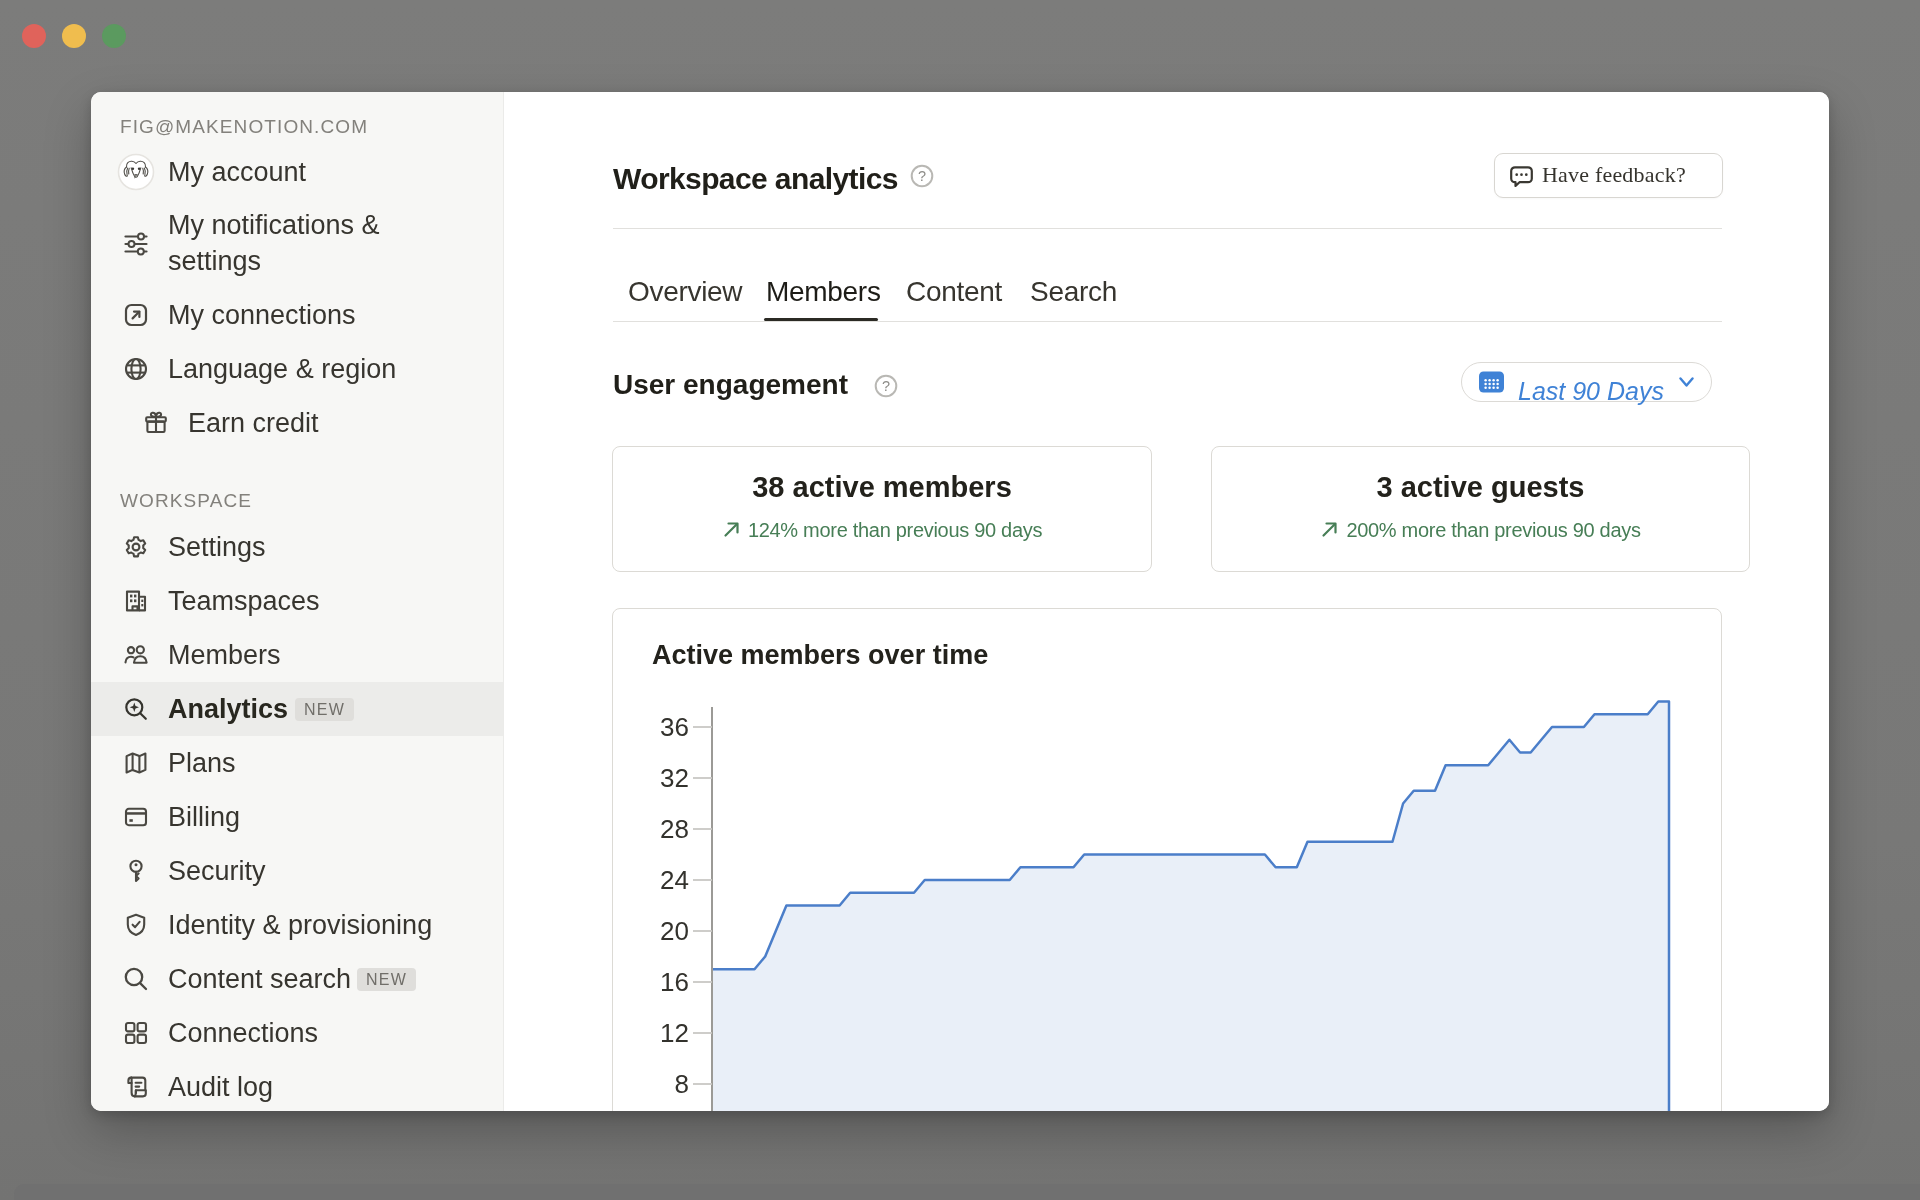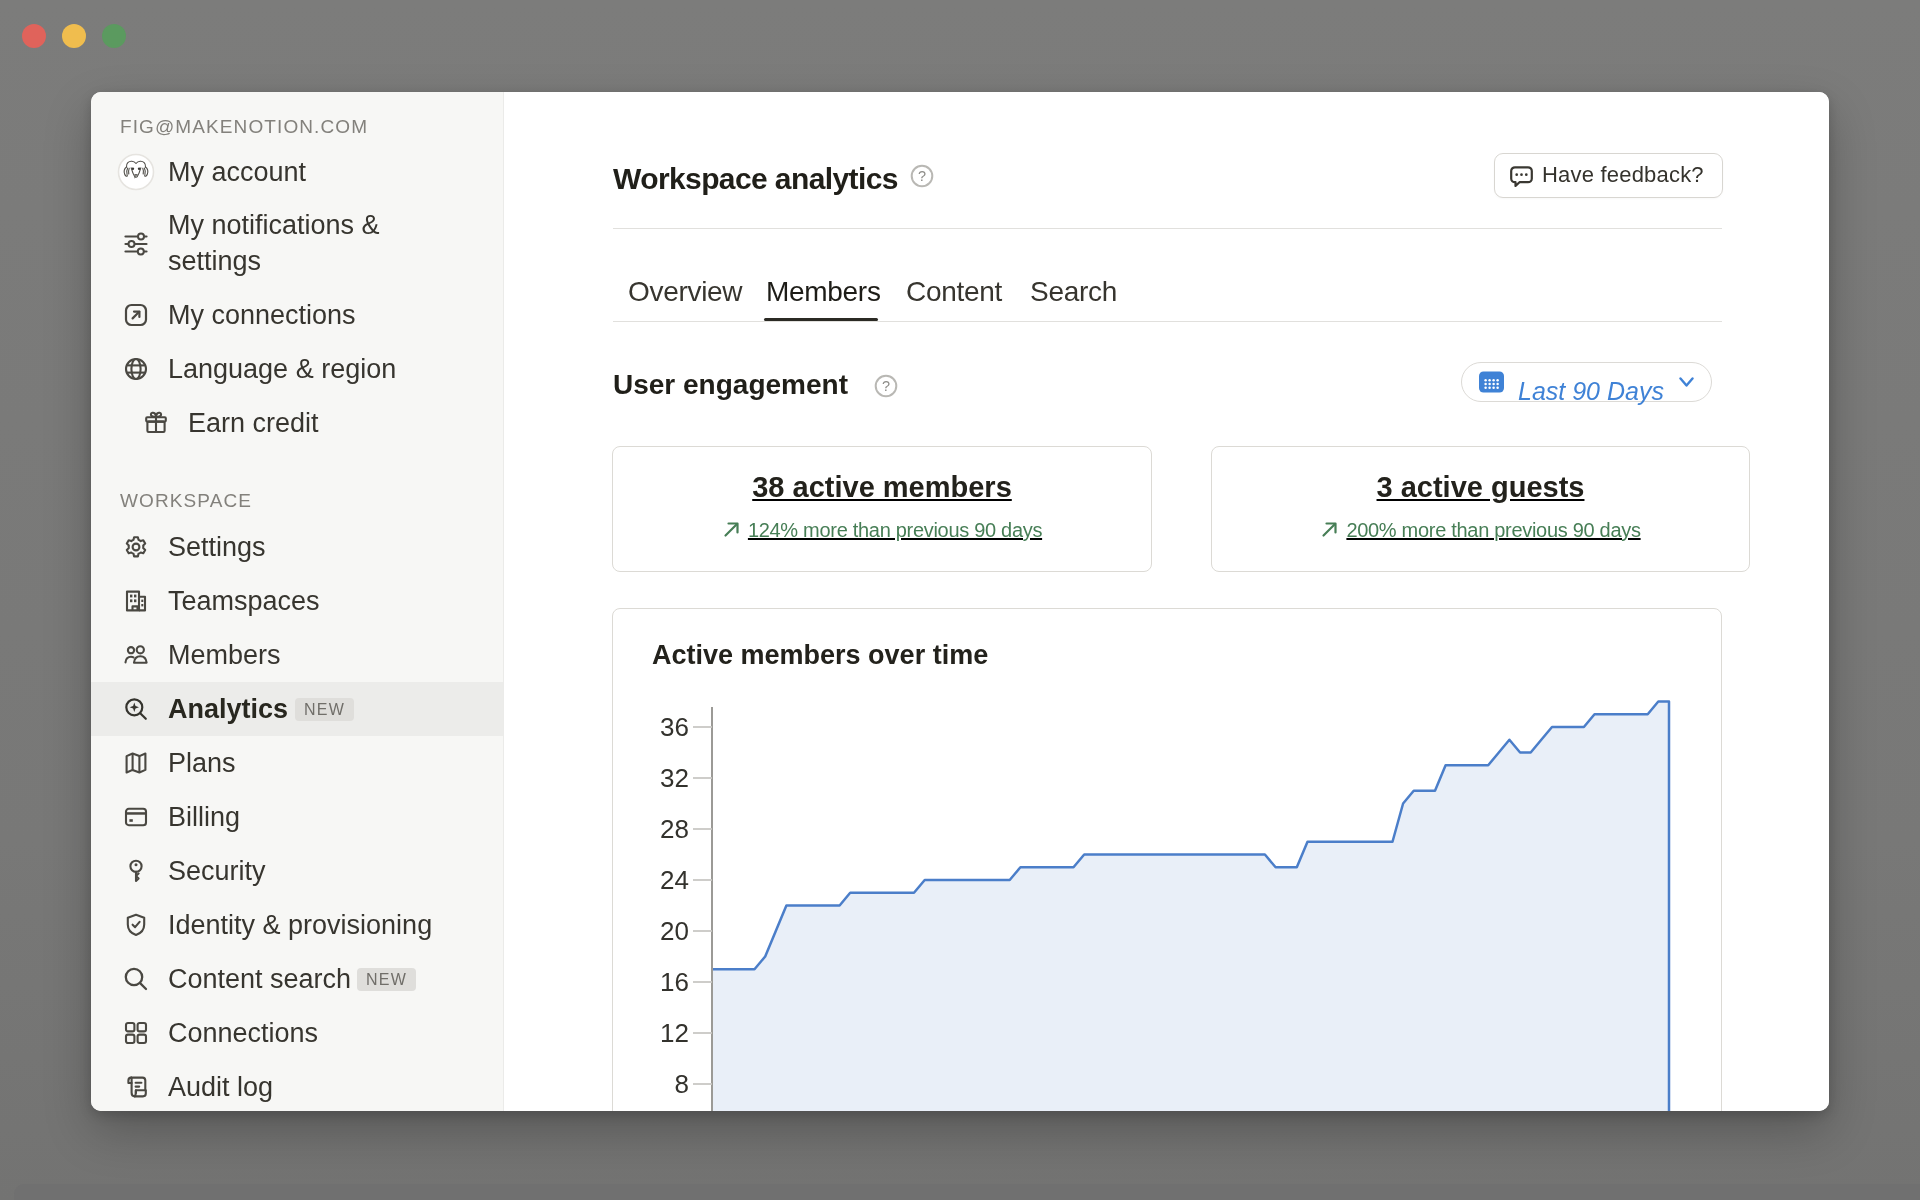--- a/index.html
+++ b/index.html
@@ -22,26 +22,26 @@
   .row.sel .txt { font-weight:700; color:#28271f; }
   .badge { display:inline-block; background:#dfdedb; color:#706e69; font-size:16px; letter-spacing:1.2px; border-radius:4px; padding:3px 9px 2px; vertical-align:2px; font-weight:400; }
   
   .main { position:absolute; left:413px; top:0; right:0; height:100%; background:#fff; }
   .abs { position:absolute; }
   h1.pagetitle { left:109px; top:68px; letter-spacing:-0.6px; font-size:30px; line-height:38px; font-weight:700; color:#201f19; }
   .qicon { width:24px; height:24px; }
   .divider { height:1.4px; background:#e1e0dd; left:109px; width:1109px; }
   .tab { font-size:28px; letter-spacing:-0.3px; color:#37352f; top:183px; line-height:34px; }
   .tabline { left:351px; top:226px; width:114px; height:3.4px; background:#2b2a24; border-radius:2px; }
-  .fbbtn { left:990px; top:61px; width:229px; height:45px; border:1.4px solid #d8d6d1; border-radius:9px; background:#fff; box-shadow:0 1px 2px rgba(0,0,0,.03); }
+  .fbbtn { left:990px; top:61px; width:229px; height:45px; border:1.4px solid #d8d6d1; border-radius:9px; background:#fff; box-shadow:0 1px 2px rgba(0,0,0,.03);font-family:Liberation Serif, serif; }
   .fbbtn .lbl { position:absolute; left:47px; top:8px; letter-spacing:0.2px; font-size:22px; font-weight:500; color:#35332d; }
   h2.section { left:109px; top:276px; font-size:28px; line-height:34px; font-weight:700; color:#201f19; }
   .pill { left:957px; top:270px; width:251px; height:40px; border:1.4px solid #dcdad6; border-radius:21px; background:#fff; }
   .pill .lbl { position:absolute; left:56px; top:14px; font-size:25px; color:#3f82d6;font-style:italic; }
-  .card { border:1.4px solid #dcdad5; border-radius:8px; background:#fff;text-decoration:underline; }
+  .card { border:1.4px solid #dcdad5; border-radius:8px; background:#fff; }
   .c1 { left:108px; top:354px; width:540px; height:126px; }
   .c2 { left:679px; top:354px; width:539px; height:126px;margin-left:28px; }
   .card .num { margin-top:23px; text-align:center; font-size:29px; line-height:34px; font-weight:700; color:#23221c; }
   .card .delta { margin-top:11px; text-align:center; font-size:20px; letter-spacing:-0.3px; line-height:30px; color:#477e56; }
   .chartcard { left:108px; top:516px; width:1110px; height:530px; }
   .chartcard h3 { position:absolute; left:39px; top:29px; font-size:27px; line-height:34px; font-weight:700; color:#23221c; }
 </style>
 </head>
 <body>
 <div class="traffic"><span class="tl-r"></span><span class="tl-y"></span><span class="tl-g"></span></div>

